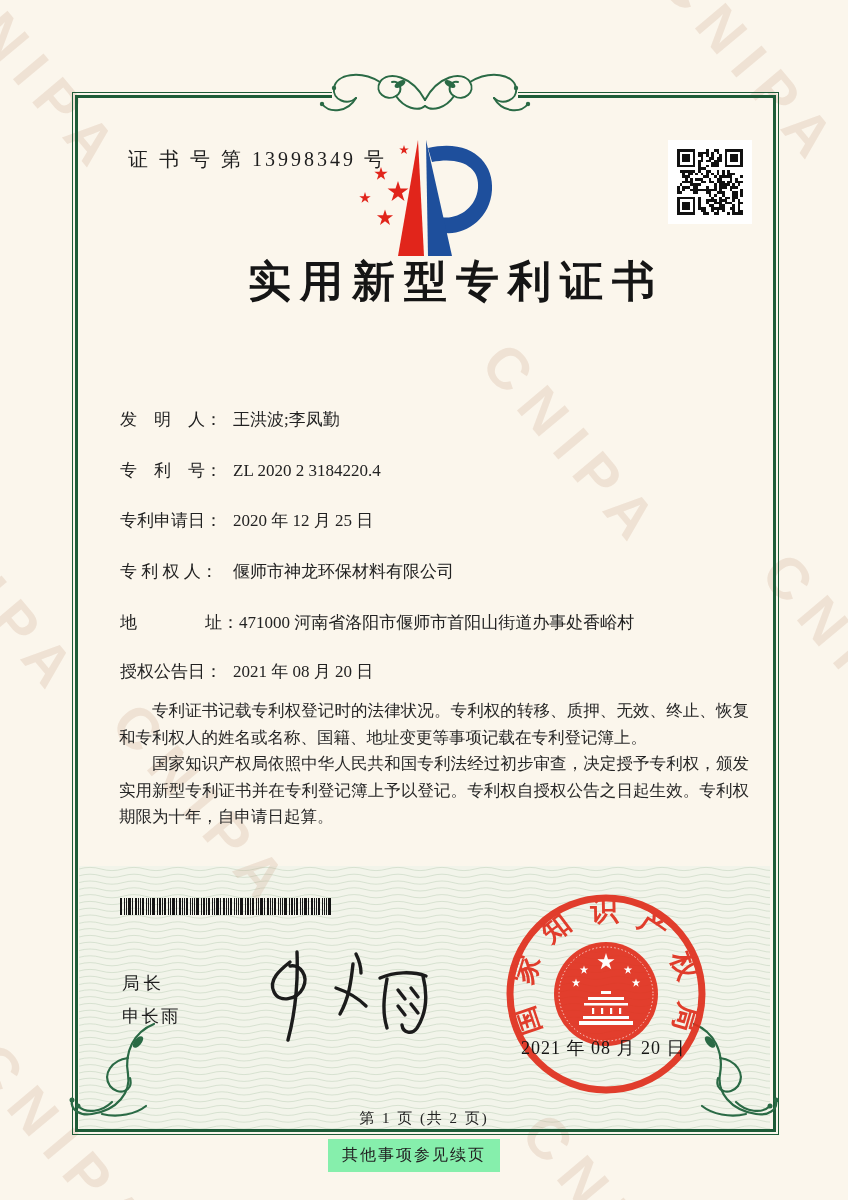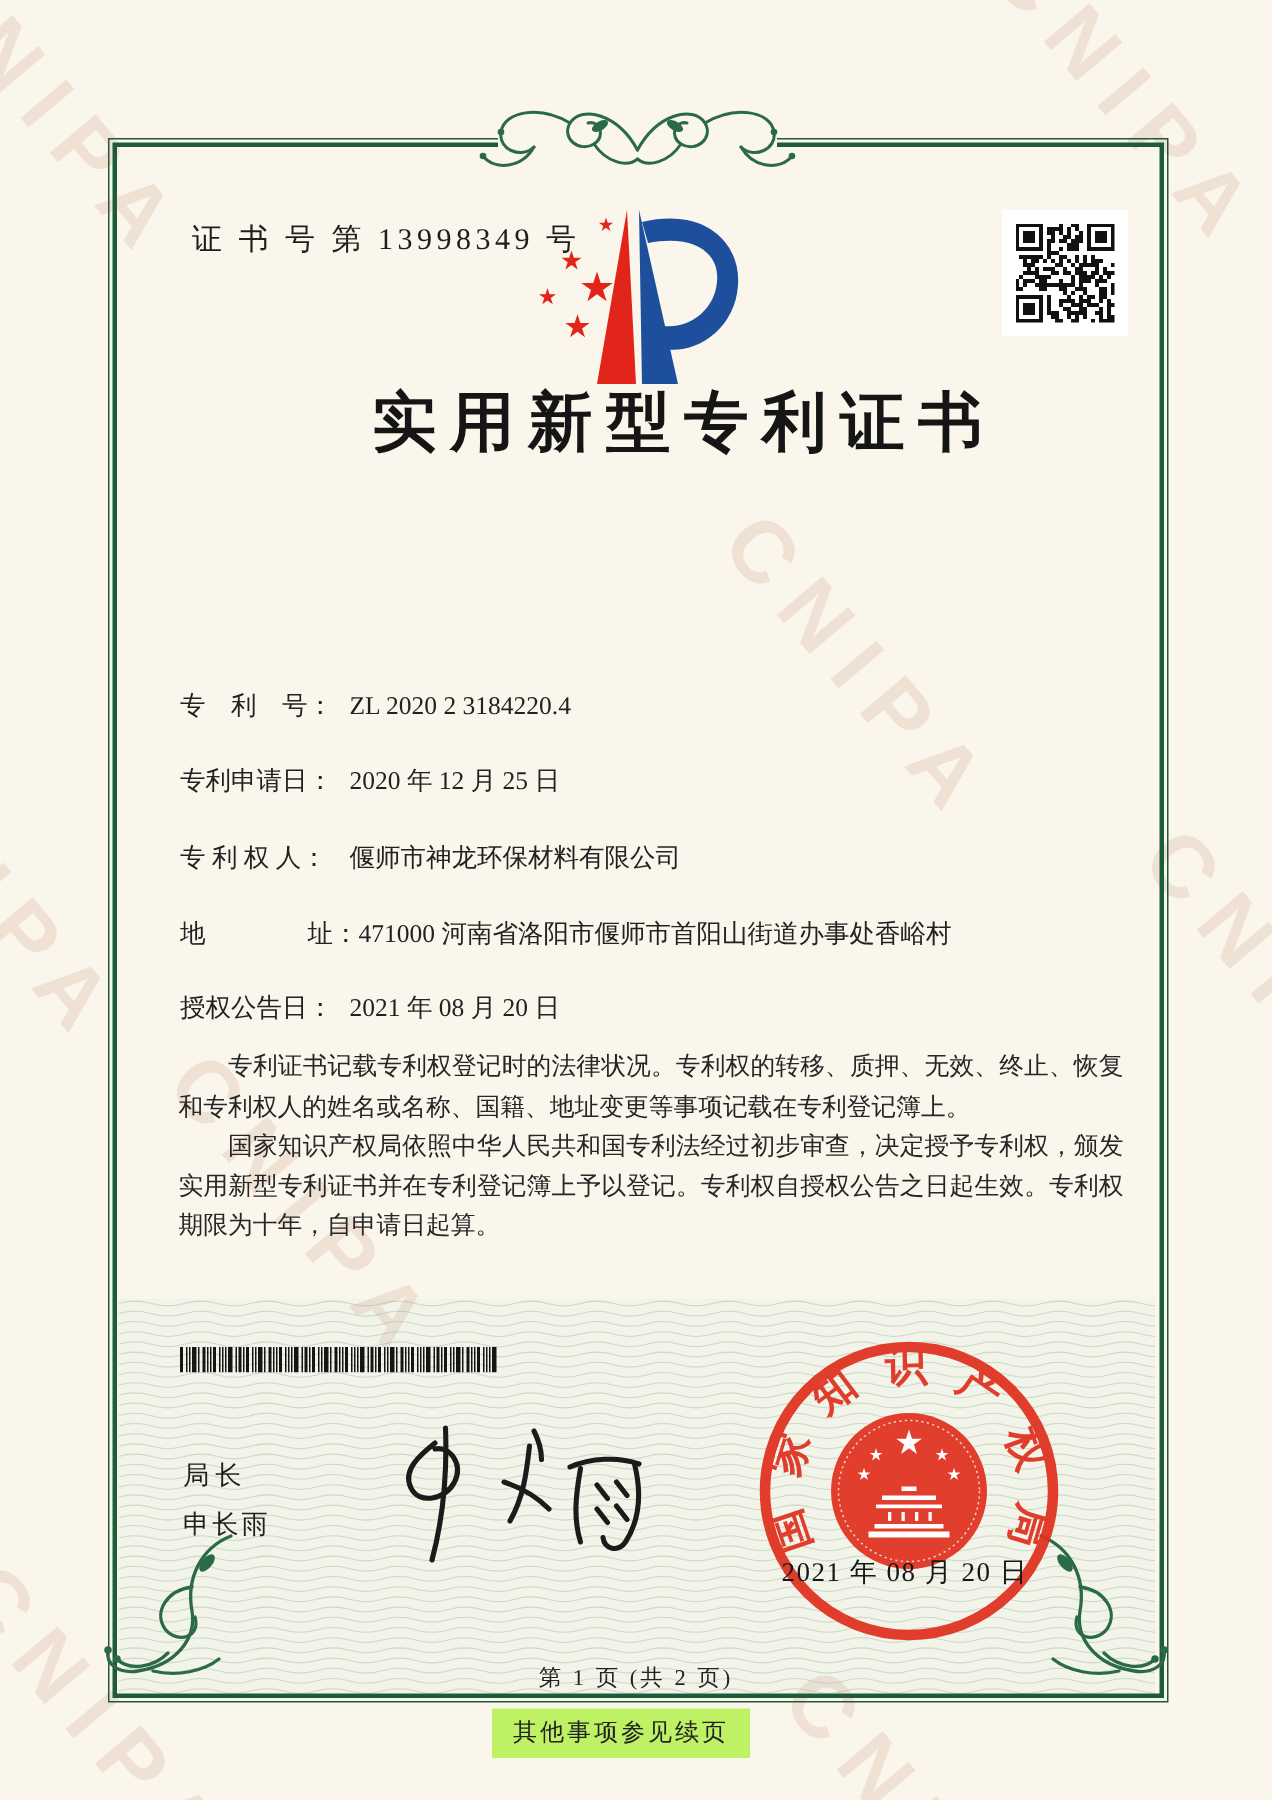--- a/index.html
+++ b/index.html
@@ -34,21 +34,21 @@
   
   .barcode{position:absolute;left:120px;top:898px;z-index:4;}
   .sig-title{position:absolute;left:122px;top:971px;font-size:17.5px;letter-spacing:4px;z-index:4;}
   .sig-name{position:absolute;left:122px;top:1004px;font-size:17.5px;letter-spacing:2px;z-index:4;}
   .signature{position:absolute;left:252px;top:948px;z-index:4;}
   .seal{position:absolute;left:500px;top:888px;z-index:3;opacity:.93;}
   .seal-date{position:absolute;left:521px;top:1036px;font-size:18px;color:#161616;
              letter-spacing:1px;z-index:5;white-space:nowrap;}
   .page-num{position:absolute;left:0;top:1097px;width:100%;text-align:center;font-size:15px;
             letter-spacing:2px;z-index:4;color:#222;margin-top:12px;}
-  .foot-note{position:absolute;left:328px;top:1139px;background:#bef264;padding:6px 14px;
+  .foot-note{position:absolute;left:328px;top:1139px;background:#86efac;padding:6px 14px;
              font-size:16px;letter-spacing:2px;z-index:4;color:#222;}
 </style>
 </head>
 <body>
 
 <div class="page">
 
   <div class="wm" style="left:-20px;top:-44px">CNIPA</div>
   <div class="wm" style="left:698px;top:-52px">CNIPA</div>
   <div class="wm" style="left:520px;top:330px">CNIPA</div>
@@ -393,20 +393,23 @@
           <rect x="24" y="17" width="1" height="1"></rect>
           <rect x="24" y="20" width="1" height="1"></rect>
           <rect x="24" y="23" width="1" height="1"></rect>
           <rect x="24" y="24" width="1" height="1"></rect>
         </g>
     </svg>
   </div>
 
   <div class="title">实用新型专利证书</div>
 
+  <div class="f-row" style="top:408px">
+    <span class="f-label">发　明　人：</span><span>王洪波;李凤勤</span>
+  </div>
   <div class="f-row" style="top:459px">
     <span class="f-label">专　利　号：</span><span>ZL 2020 2 3184220.4</span>
   </div>
   <div class="f-row" style="top:509px">
     <span class="f-label">专利申请日：</span><span>2020 年 12 月 25 日</span>
   </div>
   <div class="f-row" style="top:560px">
     <span class="f-label">专 利 权 人：</span><span>偃师市神龙环保材料有限公司</span>
   </div>
   <div class="f-row" style="top:611px">

